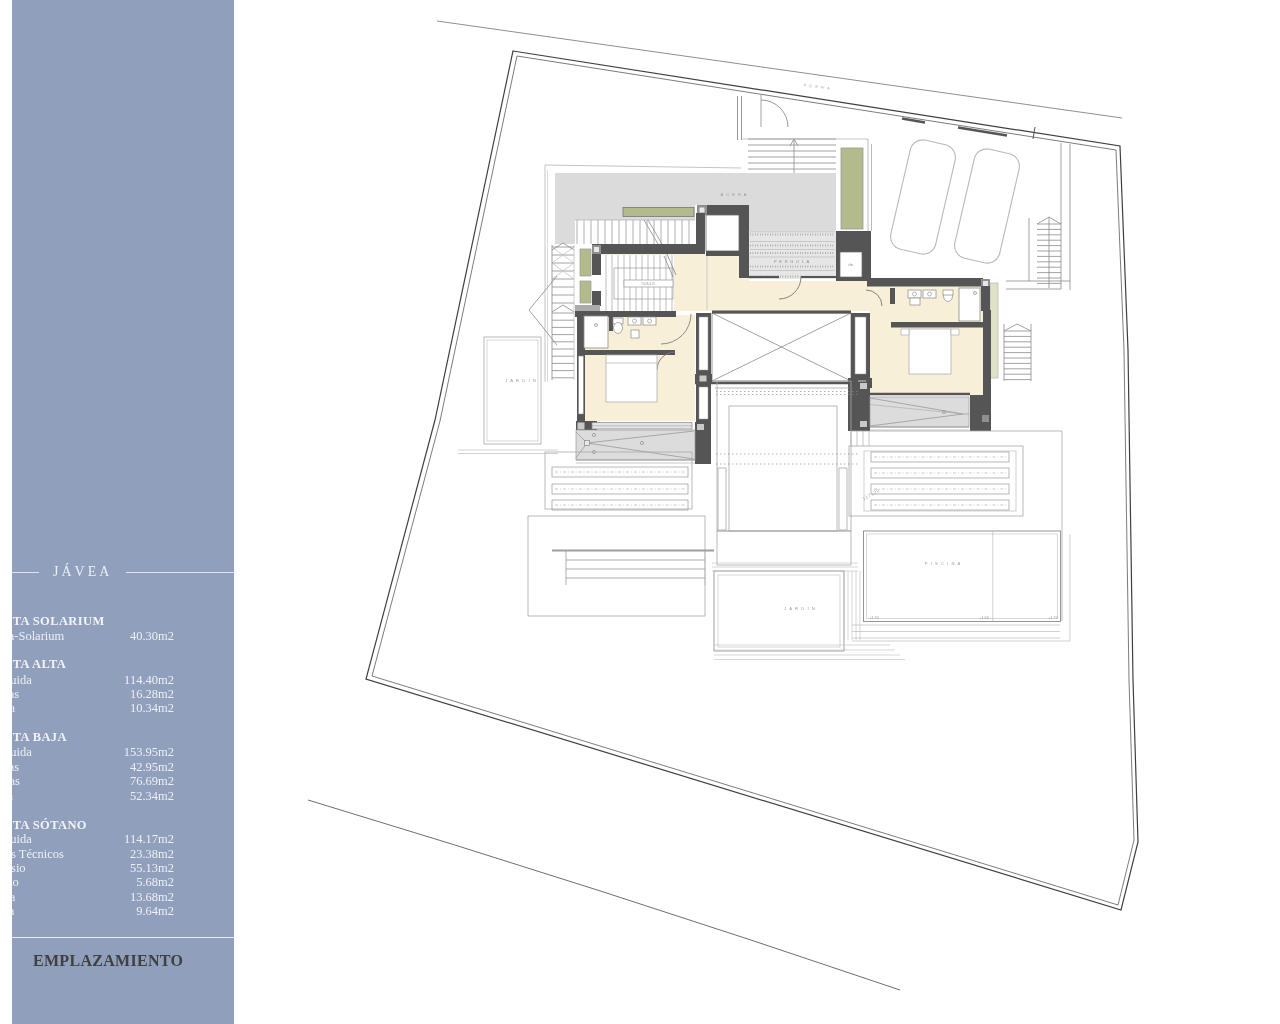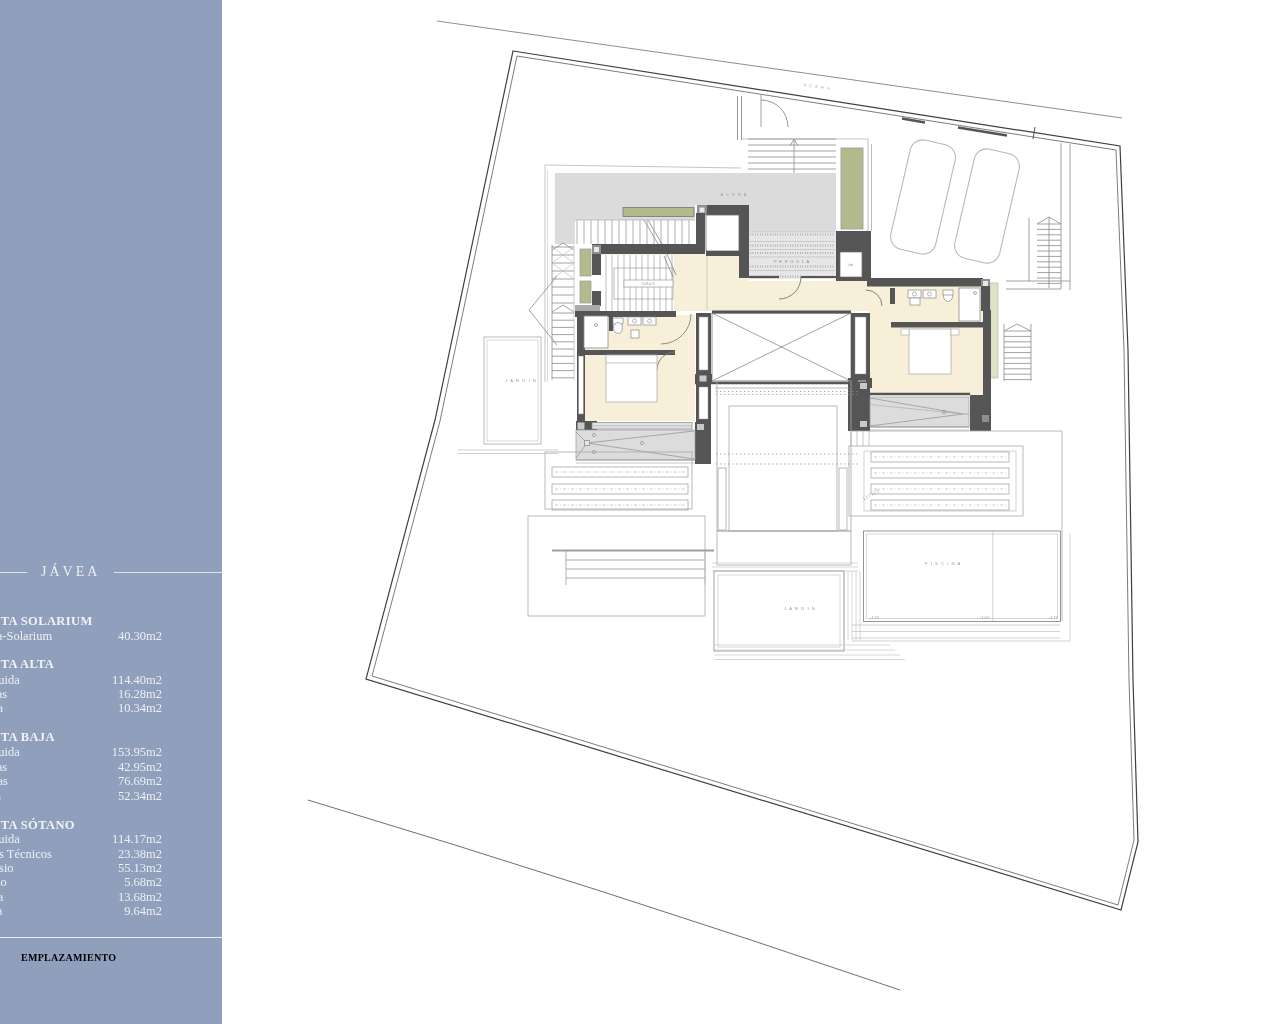--- a/index.html
+++ b/index.html
@@ -1,28 +1,28 @@
 <!DOCTYPE html>
 <html><head>
 <meta charset="utf-8">
 <style>
   html,body{margin:0;padding:0;}
   body{width:1280px;height:1024px;background:#ffffff;overflow:hidden;position:relative;
        font-family:"Liberation Serif", serif;}
-  #sidebar{position:absolute;left:0;top:0;width:222px;height:1024px;background:#8f9fbc;overflow:hidden;}
+  #sidebar{position:absolute;left:12px;top:0;width:222px;height:1024px;background:#8f9fbc;overflow:hidden;}
   .srow{position:absolute;left:-35px;width:197px;height:15px;font-size:12.5px;color:#eef0f4;white-space:nowrap;}
   .srow .lab{position:absolute;left:0;top:0;}
   .srow .val{position:absolute;right:0;top:0;}
   .shead{font-weight:bold;color:#f2f3f7;letter-spacing:0.4px;}
   #javea{position:absolute;left:0;top:563px;width:222px;height:20px;color:#edeff4;}
   #javea .t{position:absolute;left:41px;top:1px;font-size:14px;letter-spacing:3px;}
   #javea .l1{position:absolute;left:-20px;top:9px;width:47px;height:1px;background:#dfe3ec;}
   #javea .l2{position:absolute;left:114px;top:9px;width:108px;height:1px;background:#dfe3ec;}
   #sepline{position:absolute;left:0;top:937px;width:222px;height:1px;background:#e9ebf1;}
-  #emp{position:absolute;left:21px;top:952px;font-size:10px;font-weight:bold;letter-spacing:0.3px;color:#000000;}
+  #emp{position:absolute;left:21px;top:952px;font-size:16px;font-weight:bold;letter-spacing:0.3px;color:#404040;}
   #plan{position:absolute;left:0;top:0;width:1280px;height:1024px;}
 </style>
 </head>
 <body>
 
 <div id="sidebar">
 
   <div id="javea">
       <span class="l1"></span>
       <span class="t">JÁVEA</span>

